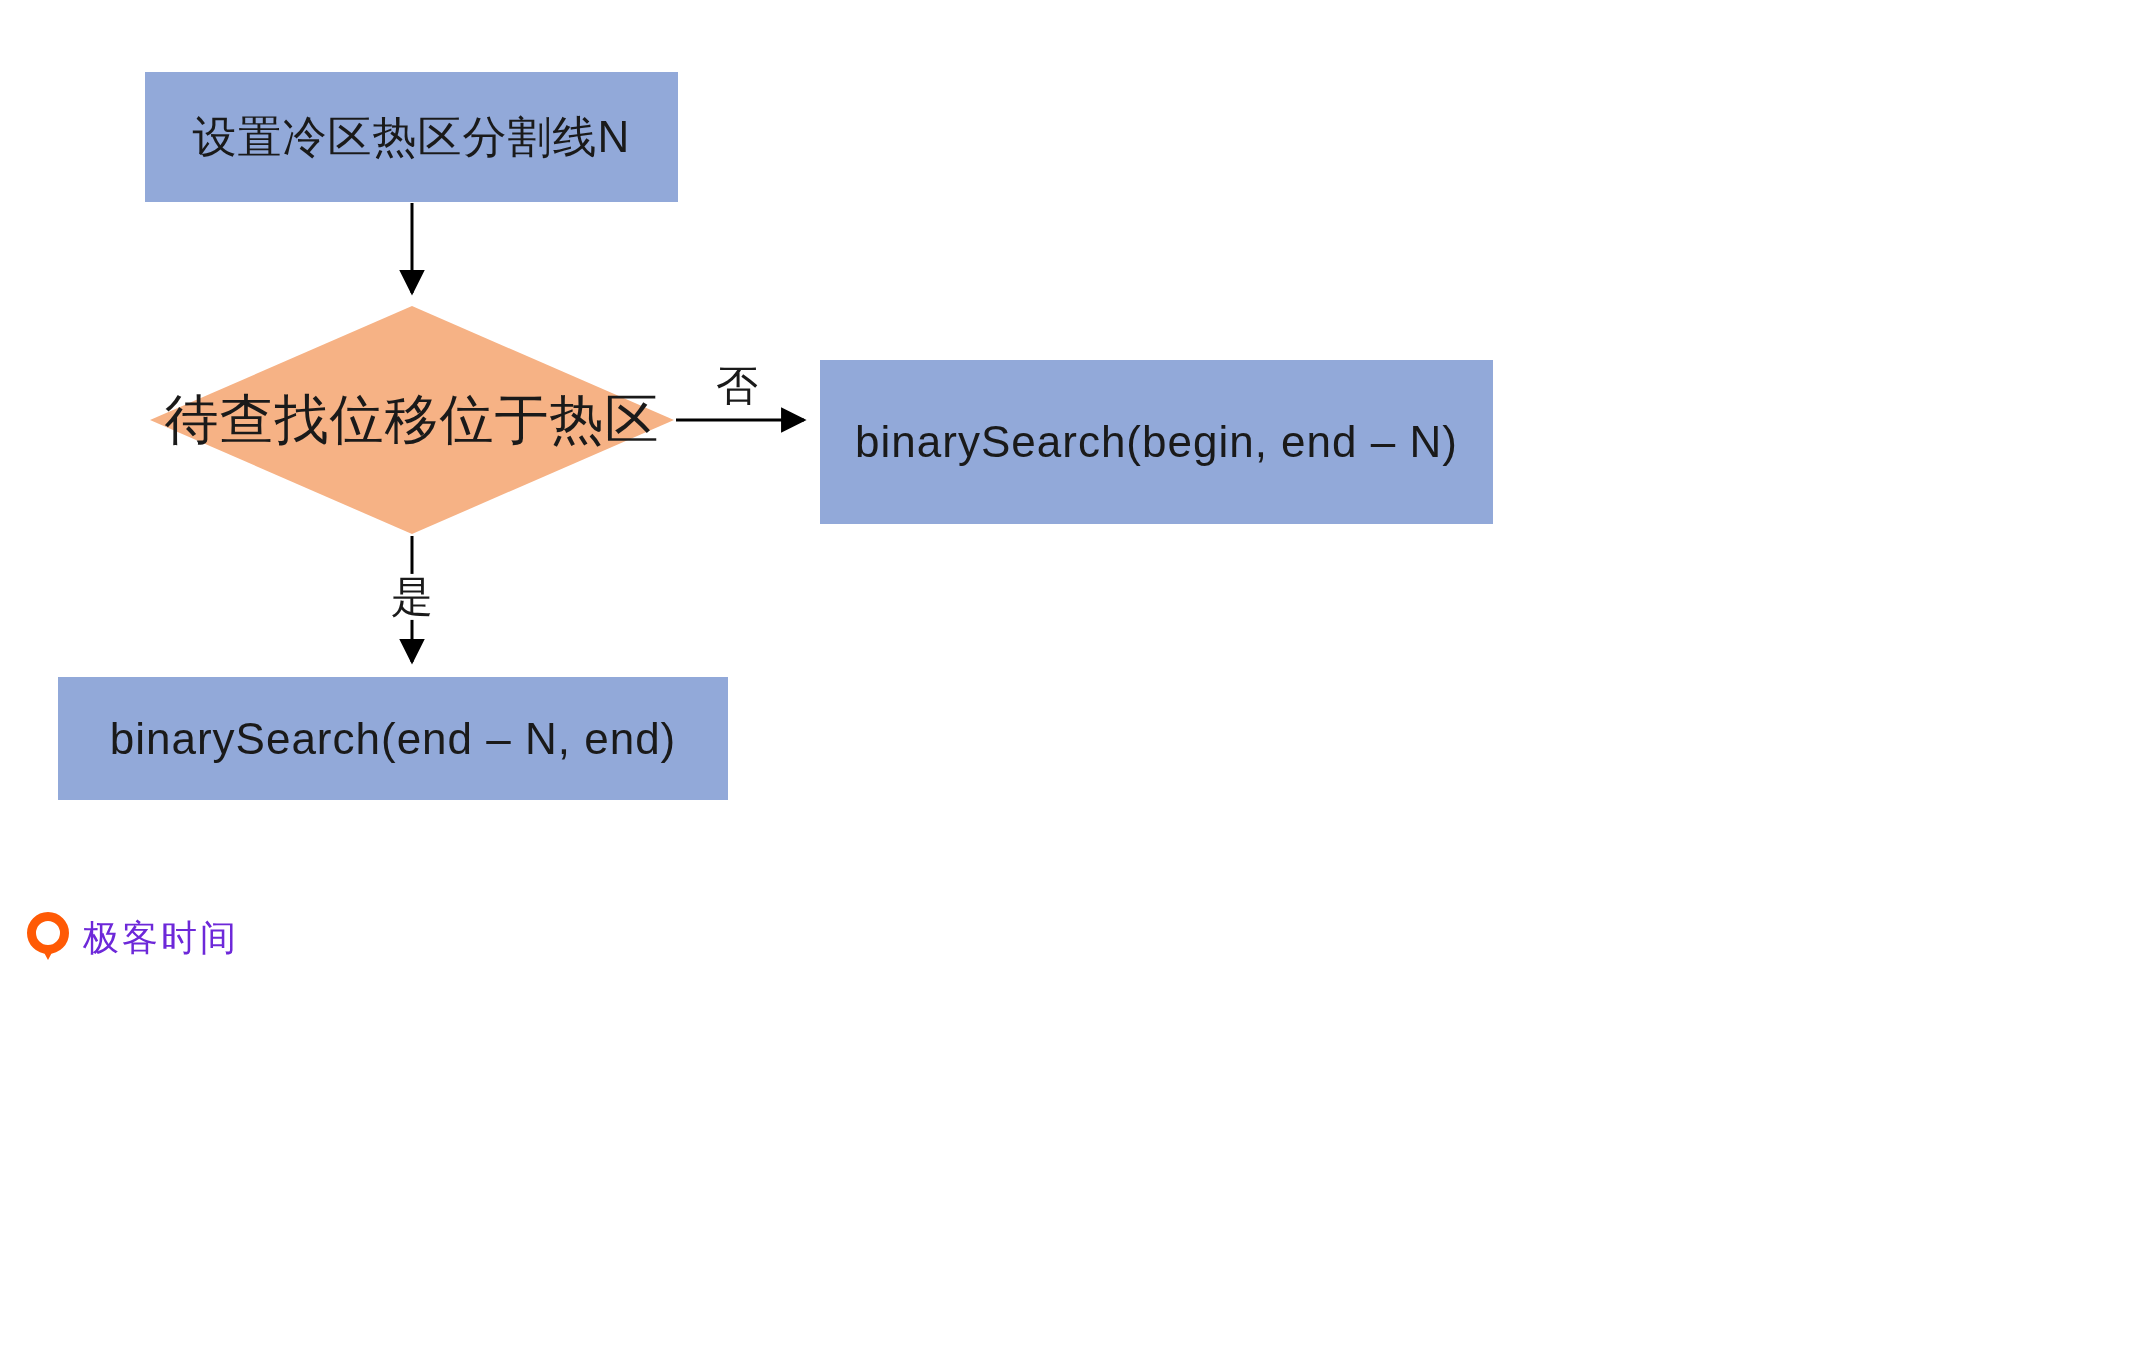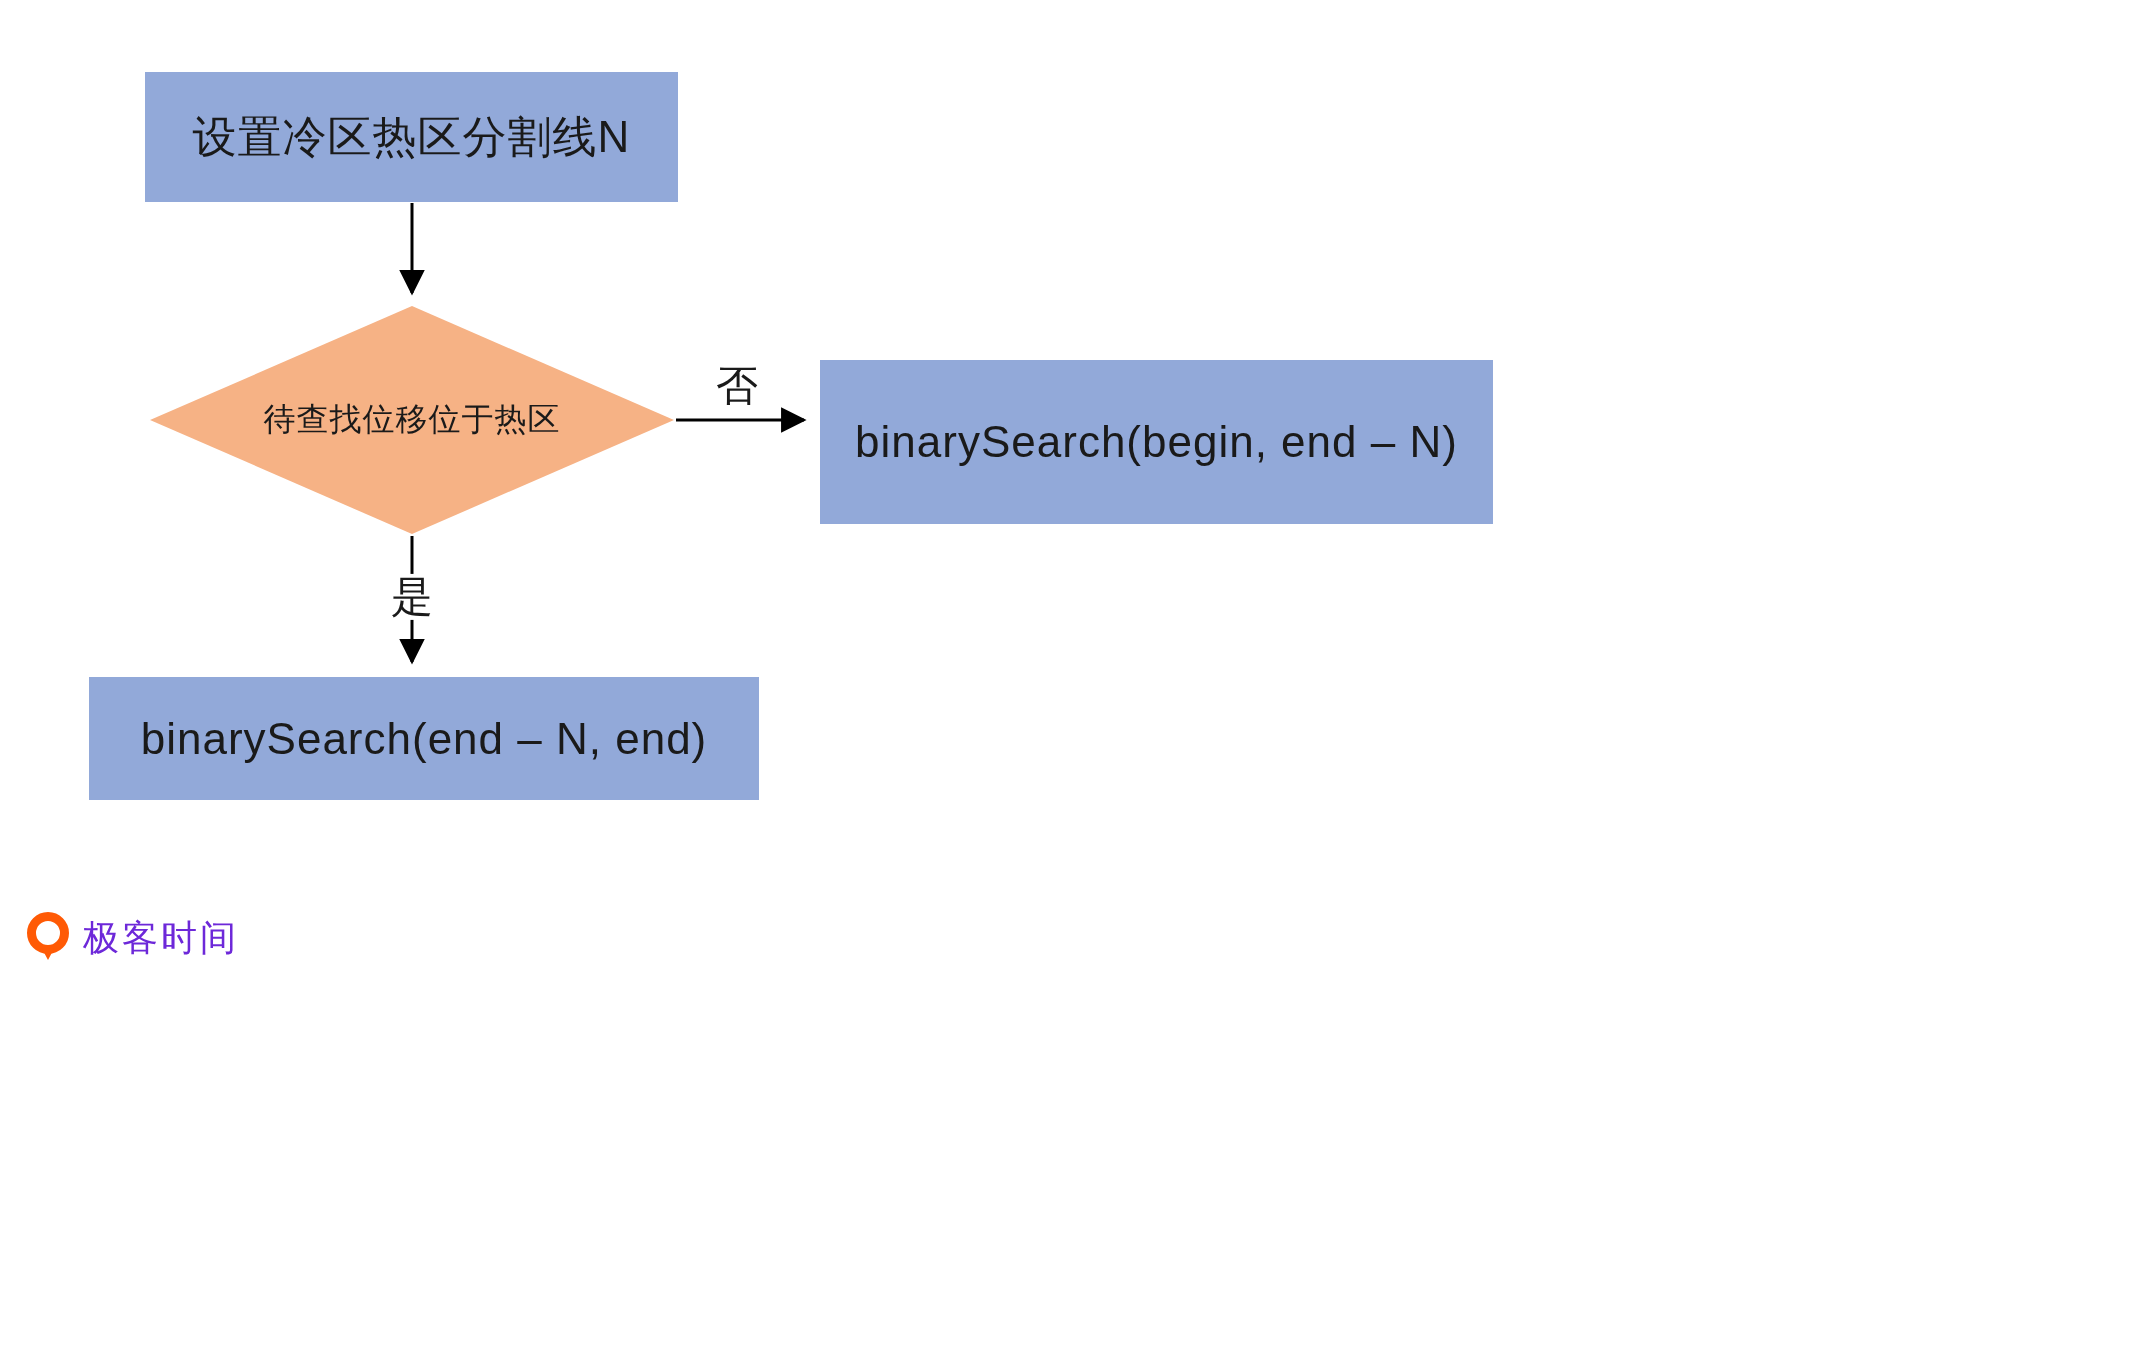--- a/index.html
+++ b/index.html
@@ -30,21 +30,21 @@
     justify-content: center;
     text-align: center;
     box-sizing: border-box;
   }
   .rect-node {
     background: var(--box-fill, #92A9D9);
     font-size: 44px;
     letter-spacing: 1px;
   }
   .diamond-label {
-    font-size: 32px;
+    font-size: 54px;
     background: transparent;
     letter-spacing: 1px;
   }
   .edge-label {
     position: absolute;
     font-size: 42px;
     background: #ffffff;
     padding: 0 8px;
     transform: translate(-50%, -50%);
     line-height: 1.1;
@@ -89,21 +89,21 @@
   </div>
 
   <div class="edge-label" style="left:737px; top:386px;">否</div>
 
   <div class="edge-label" style="left:412px; top:597px;">是</div>
 
   <div class="node rect-node" style="left:820px; top:360px; width:673px; height:164px;">
     <span>binarySearch(begin, end – N)</span>
   </div>
 
-  <div class="node rect-node" style="left:89px; top:677px; width:670px; height:123px;">
+  <div class="node rect-node" style="left:58px; top:677px; width:670px; height:123px;">
     <span>binarySearch(end – N, end)</span>
   </div>
 
   <div class="logo">
     <svg width="46" height="52" viewBox="0 0 46 52" xmlns="http://www.w3.org/2000/svg">
       <circle cx="23" cy="21" r="16.5" fill="none" stroke="#FF5A05" stroke-width="9"></circle>
       <path d="M15.5 34 L30.5 34 L23 48 Z" fill="#FF5A05"></path>
     </svg>
     <span class="logo-text">极客时间</span>
   </div>

